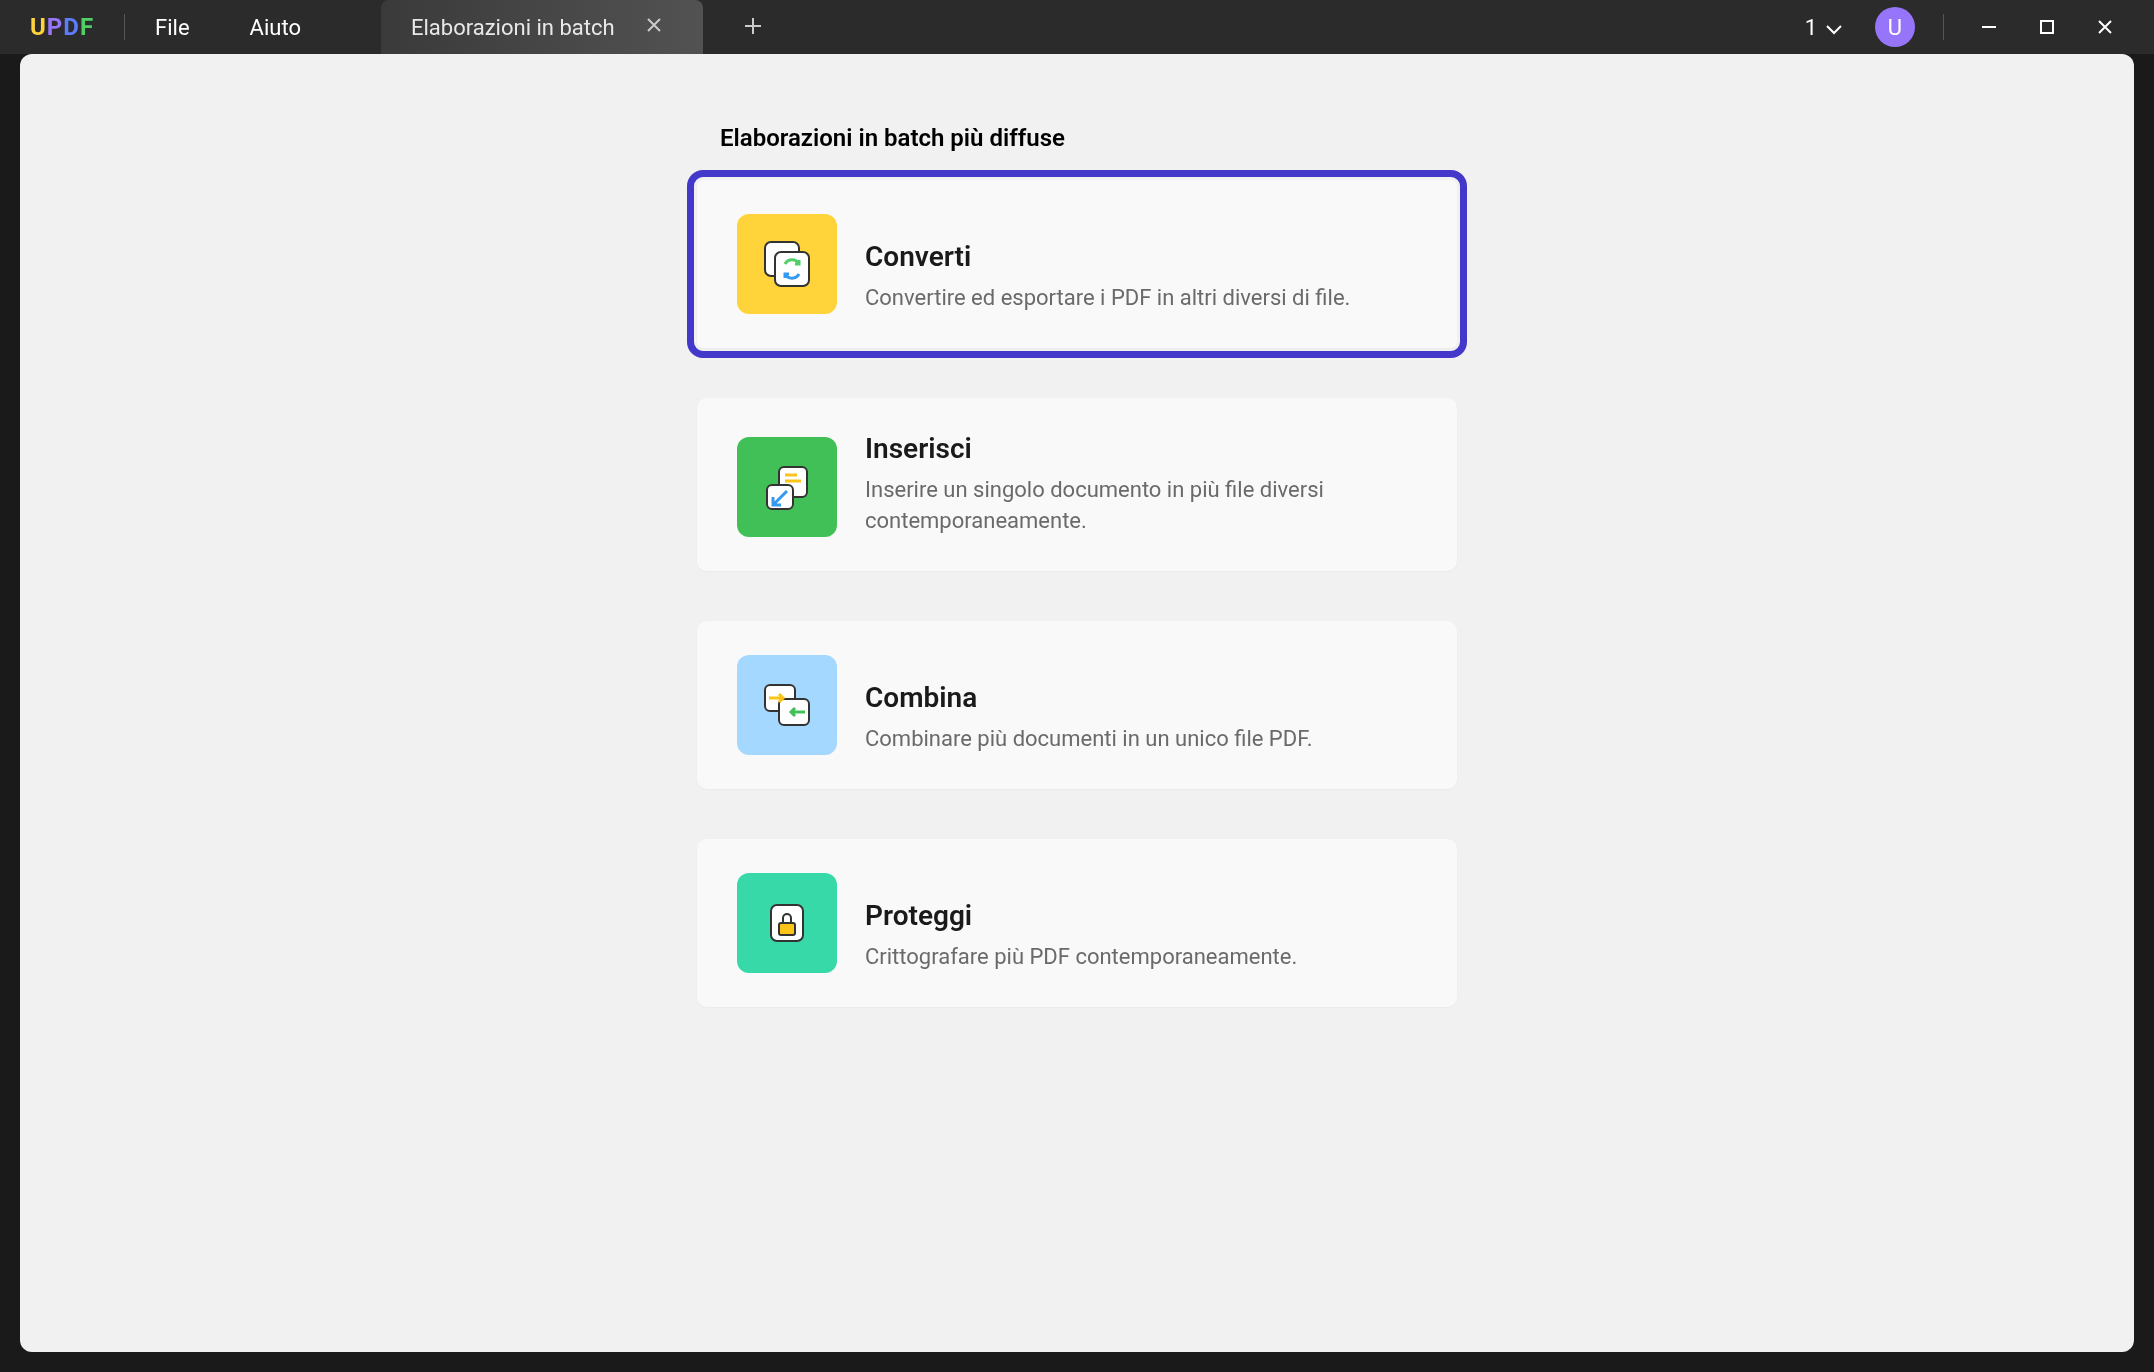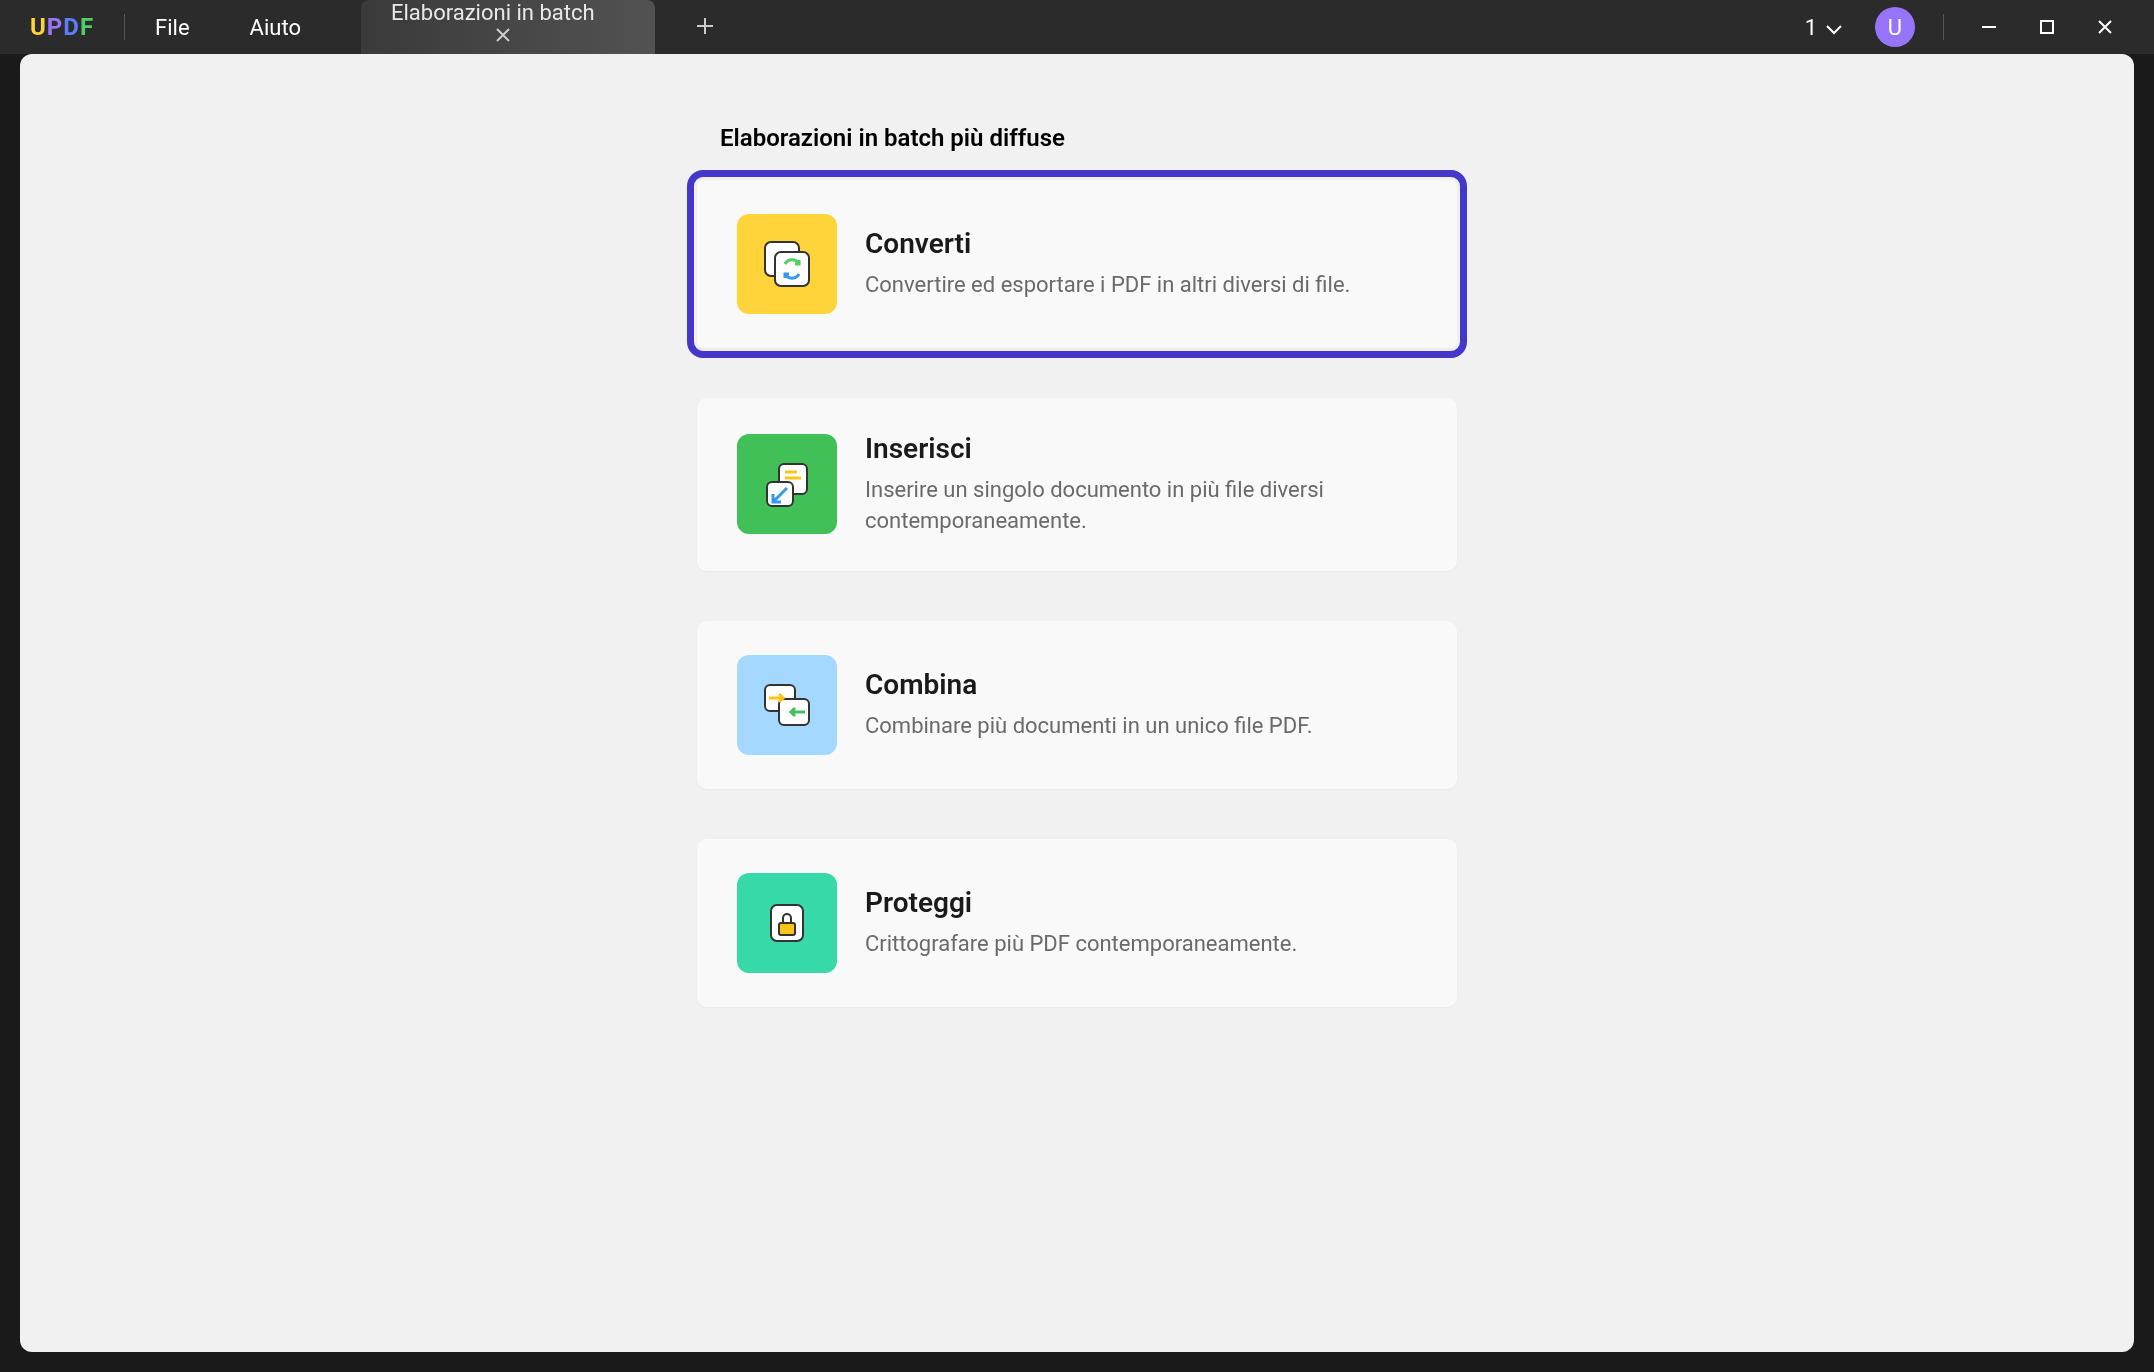--- a/index.html
+++ b/index.html
@@ -31,21 +31,21 @@
 .divider-vert {
   width: 1px; height: 26px; background: #555; margin: 0 30px;
 }
 .menu-item {
   font-size: 22px; color: #fff; margin-right: 60px; cursor: pointer; text-align: center;
 }
 .tab {
   display: flex; align-items: center;
   background: linear-gradient(to right, #3a3a3a, #525252);
   height: 54px; padding: 0 30px; border-radius: 8px 8px 0 0;
-  flex-direction: column;
+  margin-left: 20px;
 }
 .tab-title { font-size: 22px; color: #e8e8e8; margin-right: 30px; }
 .tab-close { color: #ccc; font-size: 20px; cursor: pointer; margin-right: 10px; }
 .tab-add { color: #ccc; font-size: 26px; cursor: pointer; margin-left: 40px; }
 .spacer { flex: 1; }
 .win-count { display: flex; align-items: center; font-size: 22px; color: #fff; margin-right: 20px; }
 .chevron { margin-left: 8px; }
 .avatar {
   width: 40px; height: 40px; border-radius: 50%;
   background: #9775fa; color: #fff; display: flex;
@@ -65,21 +65,21 @@
   overflow: hidden;
 }
 .section-title {
   font-size: 24px; font-weight: 600; color: #000000;
   margin-left: 700px; margin-bottom: 28px;
 }
 .cards { display: flex; flex-direction: column; align-items: center; gap: 50px; }
 .card {
   width: 760px; background: #f9f9f9;
   border-radius: 10px; padding: 34px 40px;
-  display: flex; align-items: center; gap: 28px;
+  display: flex; align-items: flex-end; gap: 28px;
   cursor: pointer;
   box-shadow: 0 1px 2px rgba(0,0,0,0.03);
 }
 .card.highlighted {
   outline: 7px solid #4338ca;
   outline-offset: 3px;
   border-radius: 6px;
 }
 .card-icon {
   width: 100px; height: 100px; border-radius: 12px;

